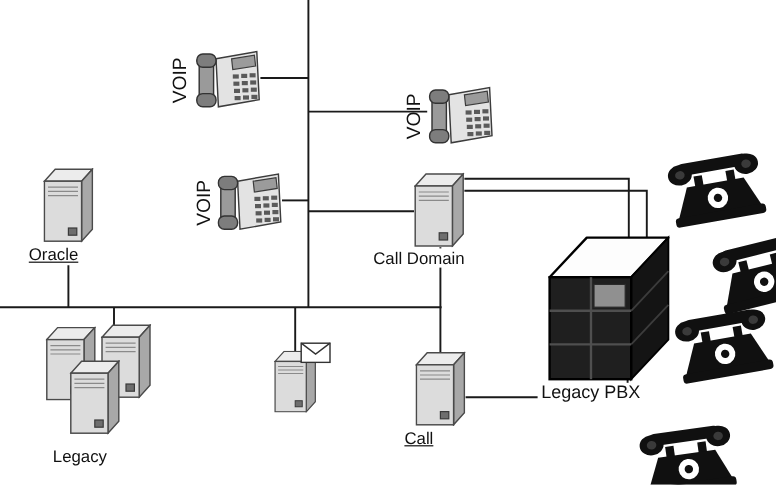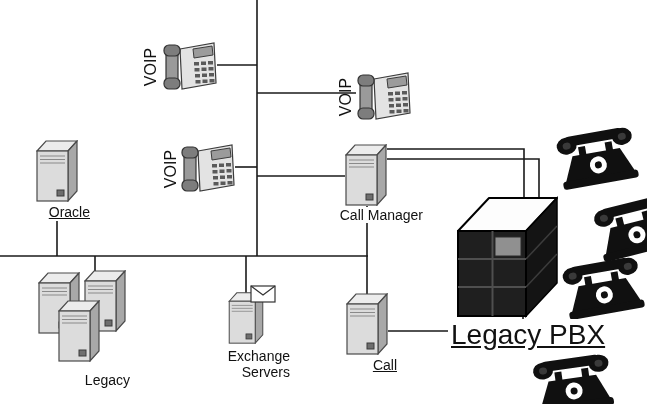--- a/index.html
+++ b/index.html
@@ -1,23 +1,23 @@
 <!DOCTYPE html>
 <html><head>
 <meta charset="utf-8">
 <style>
   html,body{margin:0;padding:0;background:#ffffff;}
   #canvas{position:relative;width:647px;height:404px;background:#ffffff;overflow:hidden;
           font-family:"Liberation Sans",sans-serif;color:#111111;}
   .node{position:absolute;}
   svg.lines{position:absolute;left:0;top:0;}
-  .label{position:absolute;font-size:14px;line-height:1.15;text-align:right;background:#ffffff;}
+  .label{position:absolute;font-size:14px;line-height:1.15;text-align:left;background:#ffffff;}
   .nowrap{white-space:nowrap;padding:0 3px;}
   .u{text-decoration:underline;}
-  .big{font-size:28px;text-decoration:underline;}
+  .big{font-size:15px;}
   .vlabel{position:absolute;width:60px;height:18px;font-size:16px;line-height:18px;
           text-align:center;transform:rotate(-90deg);}
   .rot-n10{transform:rotate(-10deg);}
   .rot-n14{transform:rotate(-14deg);}
   .rot-n8{transform:rotate(-8deg);}
 </style>
 </head>
 <body>
 
 <div id="canvas">
@@ -192,23 +192,22 @@
         <use href="#sym-analogphone"></use>
       </svg>
   </div>
 
   <div class="vlabel" style="left:121px;top:58px">VOIP</div>
   <div class="vlabel" style="left:316px;top:88px">VOIP</div>
   <div class="vlabel" style="left:141px;top:160px">VOIP</div>
 
   <div class="label u" style="left:24px;top:204px;width:66px">Oracle</div>
 
-  <div class="label" style="left:311px;top:207px;width:112px">Call Manager</div>
+  <div class="label" style="left:311px;top:207px;width:112px">Call Domain</div>
 
   <div class="label" style="left:44px;top:372px;width:86px">Legacy</div>
 
-  <div class="label" style="left:204px;top:348px;width:86px">Exchange Servers</div>
 
   <div class="label u" style="left:337px;top:357px;width:60px">Call</div>
 
   <div class="label big nowrap" style="left:448px;top:319px">Legacy PBX</div>
 
 </div>
 
 </body></html>

